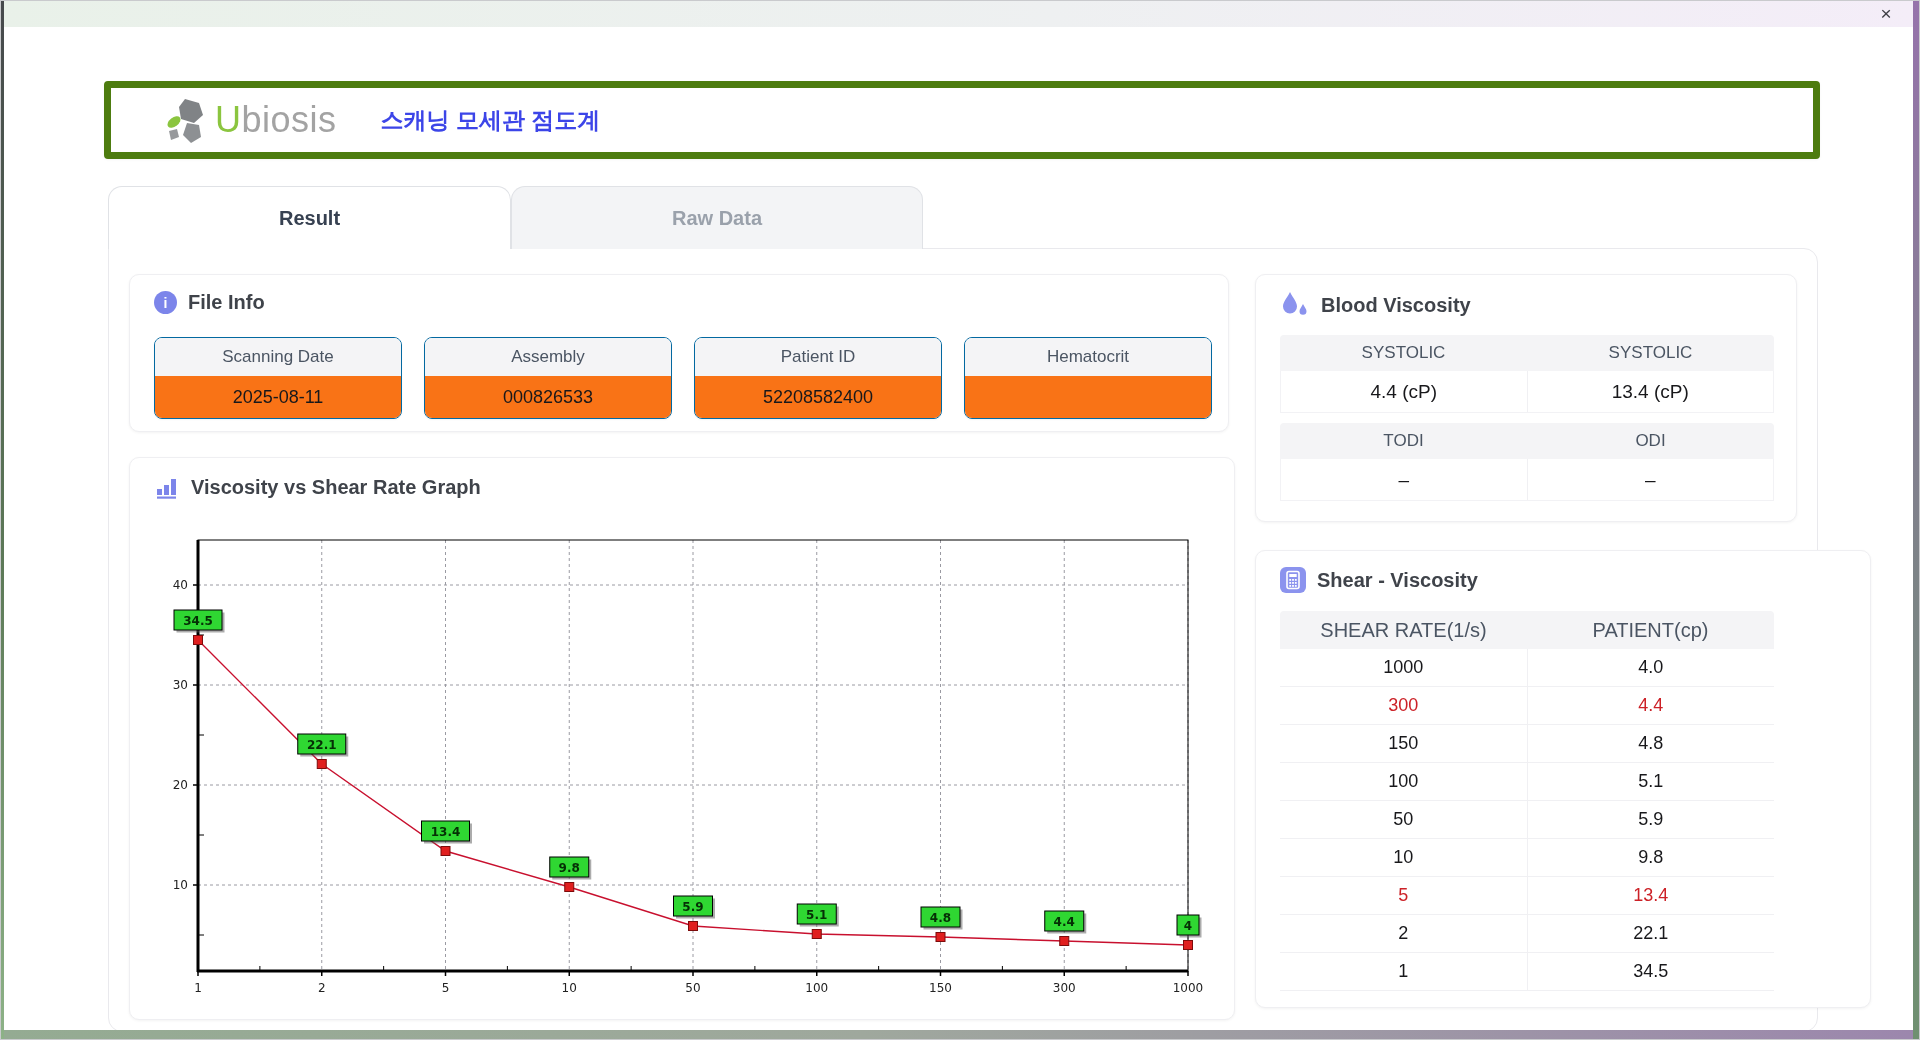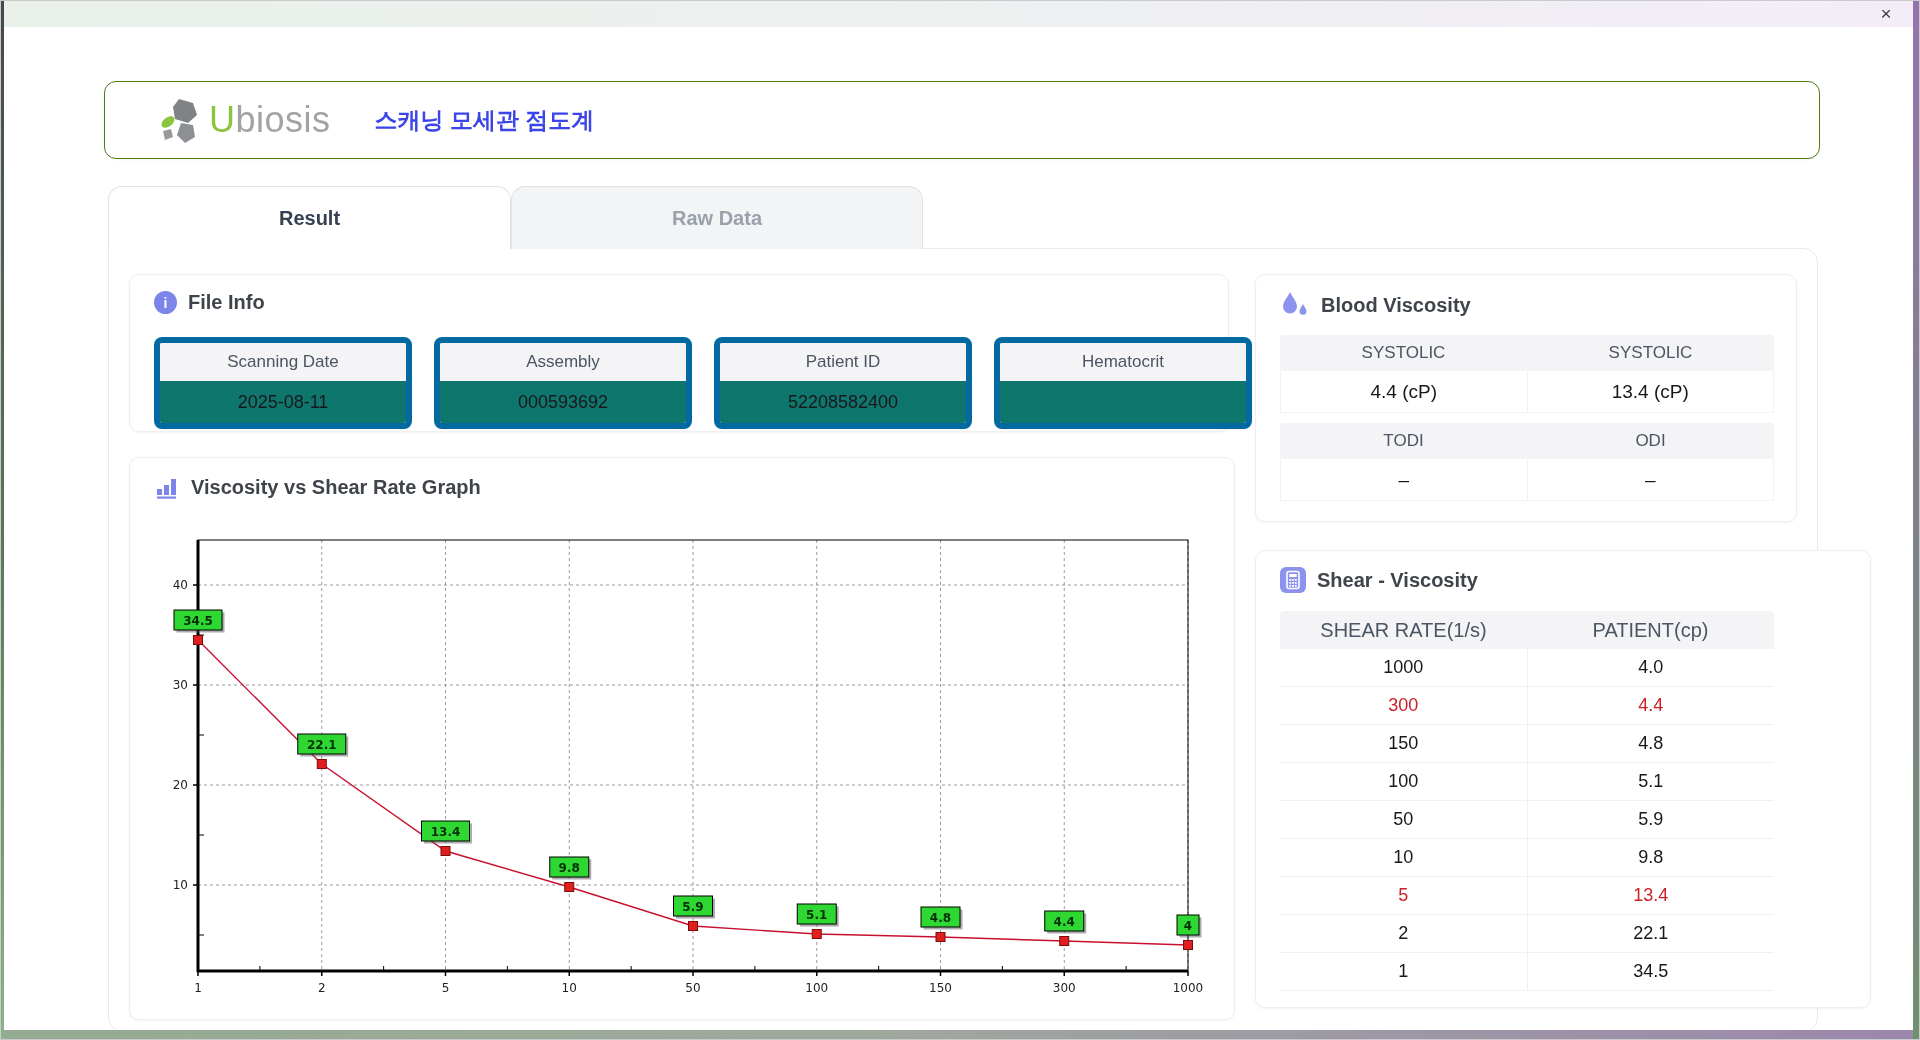--- a/index.html
+++ b/index.html
@@ -4,42 +4,42 @@
 <style>
   html,body{margin:0;padding:0;background:#e8e8e8;font-family:"Liberation Sans","DejaVu Sans",sans-serif;}
   .window{position:relative;width:1920px;height:1040px;background:#fff;border:1px solid #c9cacd;box-sizing:border-box;overflow:hidden;}
   
   .edge-top{position:absolute;left:0;right:6px;top:0;height:26px;background:linear-gradient(90deg,#e9f1e9 0%,#eef0f1 55%,#f4edf8 100%);z-index:5;}
   .edge-right{position:absolute;right:0;top:0;bottom:0;width:6px;background:linear-gradient(180deg,#9673ab 0%,#7d8387 55%,#6f9070 100%);z-index:6;}
   .edge-left{position:absolute;left:0;top:0;bottom:0;width:3px;background:linear-gradient(180deg,#46494c 0%,#5d7a58 55%,#8db287 100%);z-index:6;}
   .edge-bottom{position:absolute;left:0;right:6px;bottom:0;height:9px;background:linear-gradient(90deg,#94ab92 0%,#9fa89d 45%,#9c87ad 100%);z-index:5;}
   .close-btn{position:absolute;right:14px;top:0;width:26px;height:26px;border:none;background:transparent;font-size:19px;line-height:26px;color:#3f3f46;cursor:pointer;padding:0;}
   
-  .header-card{position:absolute;left:103px;top:80px;width:1716px;height:78px;border:1px solid #4d7c0f;border-radius:12px;background:#fff;box-shadow:0 1px 3px rgba(0,0,0,.04);display:flex;align-items:center;box-sizing:border-box;}
+  .header-card{position:absolute;left:103px;top:80px;width:1716px;height:78px;border:7px solid #4d7c0f;border-radius:4px;background:#fff;box-shadow:0 1px 3px rgba(0,0,0,.04);display:flex;align-items:center;box-sizing:border-box;}
   .logo{display:flex;align-items:center;margin-left:50px;}
   .logo-text{font-size:36px;font-weight:500;letter-spacing:.5px;margin-left:4px;}
   .logo-u{color:#8bc53f;}
   .logo-rest{color:#a3a3a3;}
   .app-title{margin-left:44px;font-size:23px;font-weight:700;color:#3c45e8;}
   
   .tabs{position:absolute;left:107px;top:185px;height:63px;display:flex;gap:0;z-index:2;}
   .tab{box-sizing:border-box;height:63px;display:flex;align-items:center;justify-content:center;font-size:20px;font-weight:700;border:1px solid #e0e2e6;border-bottom:none;border-radius:14px 14px 0 0;cursor:pointer;}
   .tab-result{width:403px;background:#fff;color:#374151;position:relative;}
   .tab-result::after{content:"";position:absolute;left:1px;right:1px;bottom:-2px;height:3px;background:#fff;}
   .tab-raw{width:412px;background:#f3f4f6;color:#9aa1ab;text-align:center;}
   
   .content-panel{position:absolute;left:107px;top:247px;width:1710px;height:784px;border:1px solid #e9e9ed;border-radius:0 14px 14px 14px;background:#fff;box-sizing:border-box;z-index:1;}
   .card{position:absolute;border:1px solid #efeff2;border-radius:10px;background:#fff;box-shadow:0 1px 3px rgba(0,0,0,.05);box-sizing:border-box;}
   .card-title{display:flex;align-items:center;gap:11px;font-size:20px;font-weight:700;color:#3f434a;padding:16px 0 0 24px;}
   
   .fi-card{left:20px;top:25px;width:1100px;height:158px;}
   .fi-grid{position:absolute;left:24px;top:62px;display:flex;gap:22px;}
-  .fi-col{width:246px;border:6px solid #0369a1;border-radius:8px;overflow:hidden;box-shadow:0 1px 2px rgba(0,0,0,.04);}
+  .fi-col{width:246px;border:1px solid #0369a1;border-radius:8px;overflow:hidden;box-shadow:0 1px 2px rgba(0,0,0,.04);}
   .fi-head{height:38px;background:#f4f4f6;color:#4b5563;font-size:17px;display:flex;align-items:center;justify-content:center;}
-  .fi-val{height:42px;background:#0f766e;color:#18181b;font-size:18px;display:flex;align-items:center;justify-content:center;}
+  .fi-val{height:42px;background:#f97316;color:#18181b;font-size:18px;display:flex;align-items:center;justify-content:center;}
   
   .graph-card{left:20px;top:208px;width:1106px;height:563px;}
   .chart-holder{position:absolute;left:0;top:0;width:1106px;height:563px;}
   
   .bv-card{left:1146px;top:25px;width:542px;height:248px;}
   .pair-table{position:absolute;left:24px;width:494px;}
   .pt-1{top:60px;} .pt-2{top:148px;}
   .pair-head{display:flex;height:36px;background:#f4f4f6;border-radius:4px 4px 0 0;}
   .pair-head div{flex:1;display:flex;align-items:center;justify-content:center;font-size:17px;color:#4b5563;}
   .pair-vals{display:flex;height:42px;border:1px solid #f2f2f5;border-top:none;box-sizing:border-box;text-align:center;}
@@ -94,21 +94,21 @@
         <span class="info-icon">i</span>
         <span>File Info</span>
       </div>
       <div class="fi-grid">
         <div class="fi-col">
           <div class="fi-head">Scanning Date</div>
           <div class="fi-val">2025-08-11</div>
         </div>
         <div class="fi-col">
           <div class="fi-head">Assembly</div>
-          <div class="fi-val">000593692</div>
+          <div class="fi-val">000826533</div>
         </div>
         <div class="fi-col">
           <div class="fi-head">Patient ID</div>
           <div class="fi-val">52208582400</div>
         </div>
         <div class="fi-col">
           <div class="fi-head">Hematocrit</div>
           <div class="fi-val"></div>
         </div>
       </div>

